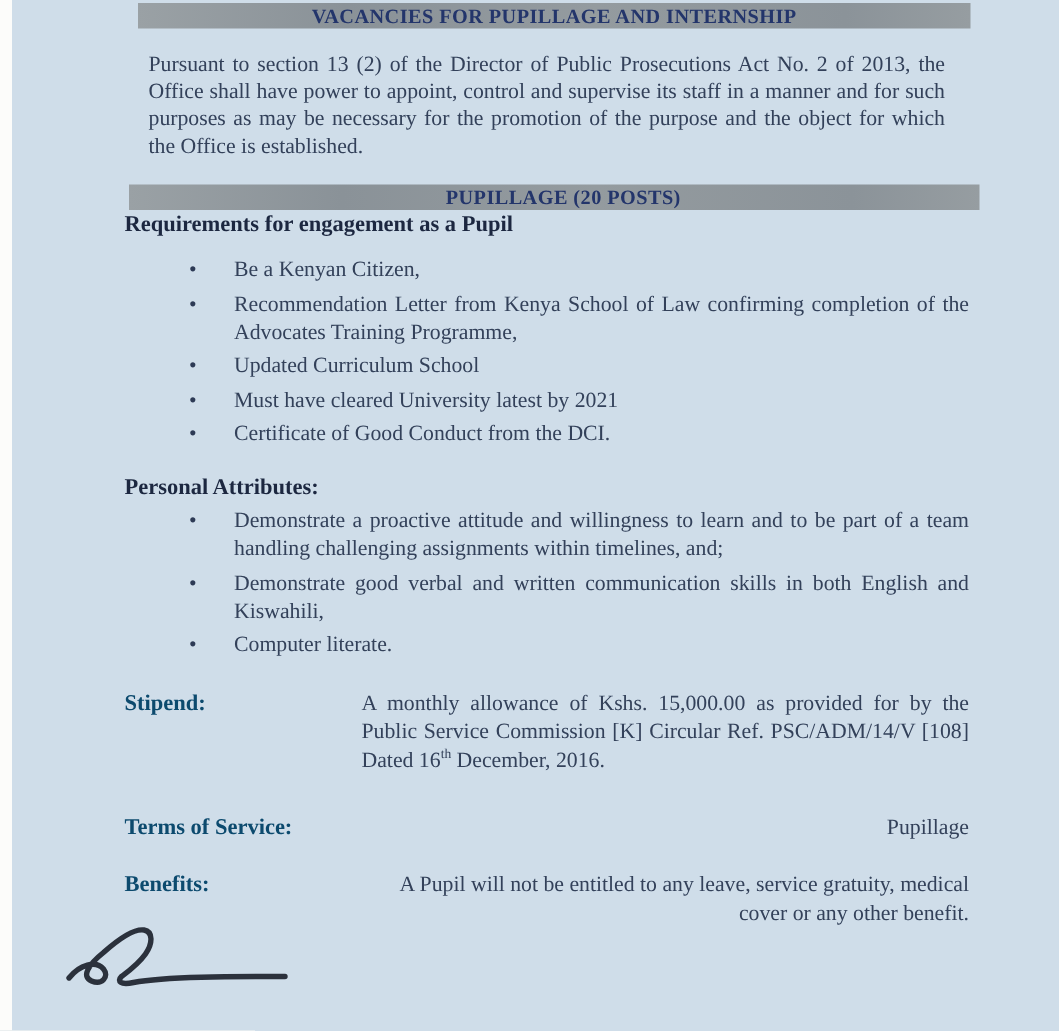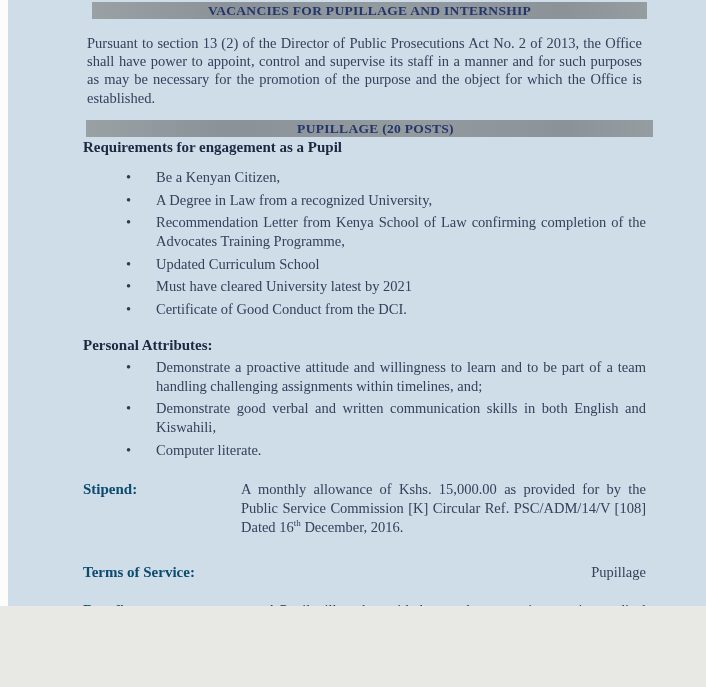--- a/index.html
+++ b/index.html
@@ -2,21 +2,21 @@
 <html><head>
 <meta charset="utf-8">
 <style>
   html,body{margin:0;padding:0;}
   body{
     font-family:"Liberation Serif","DejaVu Serif",serif;
     background:#e8e8e4;
   }
   .scan{
     position:relative;
-    width:706px;height:606px;
+    width:706px;height:687px;
     background:#fcfcfa;
     overflow:hidden;
   }
   .page{
     position:absolute;
     left:8px;top:0;right:0;bottom:0;
     background:#cfdde9;
   }
   .content{
     position:absolute;
@@ -32,21 +32,21 @@
     font-weight:bold;
     text-align:center;
     font-size:13.5px;
     line-height:17px;
     height:17px;
     letter-spacing:.3px;
   }
   .banner-top{margin-top:2px;margin-left:9px;margin-right:-1px;}
   .banner-section{margin-top:13px;margin-left:3px;margin-right:-7px;padding-left:12px;}
   .para{
-    margin:4px;
+    margin:16px;
     text-align:justify;
   }
   .para1{margin-top:15px;}
   .para2{margin-top:18px;text-align:left;}
   .req-heading{
     margin:1px 0 0 0;
     font-weight:bold;
     color:#1c2740;
     font-size:15px;
   }
@@ -115,21 +115,20 @@
       <p class="para para1">Pursuant to section 13 (2) of the Director of Public Prosecutions Act No. 2 of 2013, the Office shall have power to appoint, control and supervise its staff in a manner and for such purposes as may be necessary for the promotion of the purpose and the object for which the Office is established.</p>
 
       <div class="banner banner-section">
         <span>PUPILLAGE (20 POSTS)</span>
       </div>
 
       <h3 class="req-heading">Requirements for engagement as a Pupil</h3>
 
       <ul class="blist">
         <li>Be a Kenyan Citizen,</li>
-        <li>A Degree in Law from a recognized University,</li>
         <li>Recommendation Letter from Kenya School of Law confirming completion of the Advocates Training Programme,</li>
         <li>Updated Curriculum School</li>
         <li>Must have cleared University latest by 2021</li>
         <li>Certificate of Good Conduct from the DCI.</li>
       </ul>
 
       <h3 class="sub-heading">Personal Attributes:</h3>
 
       <ul class="blist tight">
         <li>Demonstrate a proactive attitude and willingness to learn and to be part of a team handling challenging assignments within timelines, and;</li>

